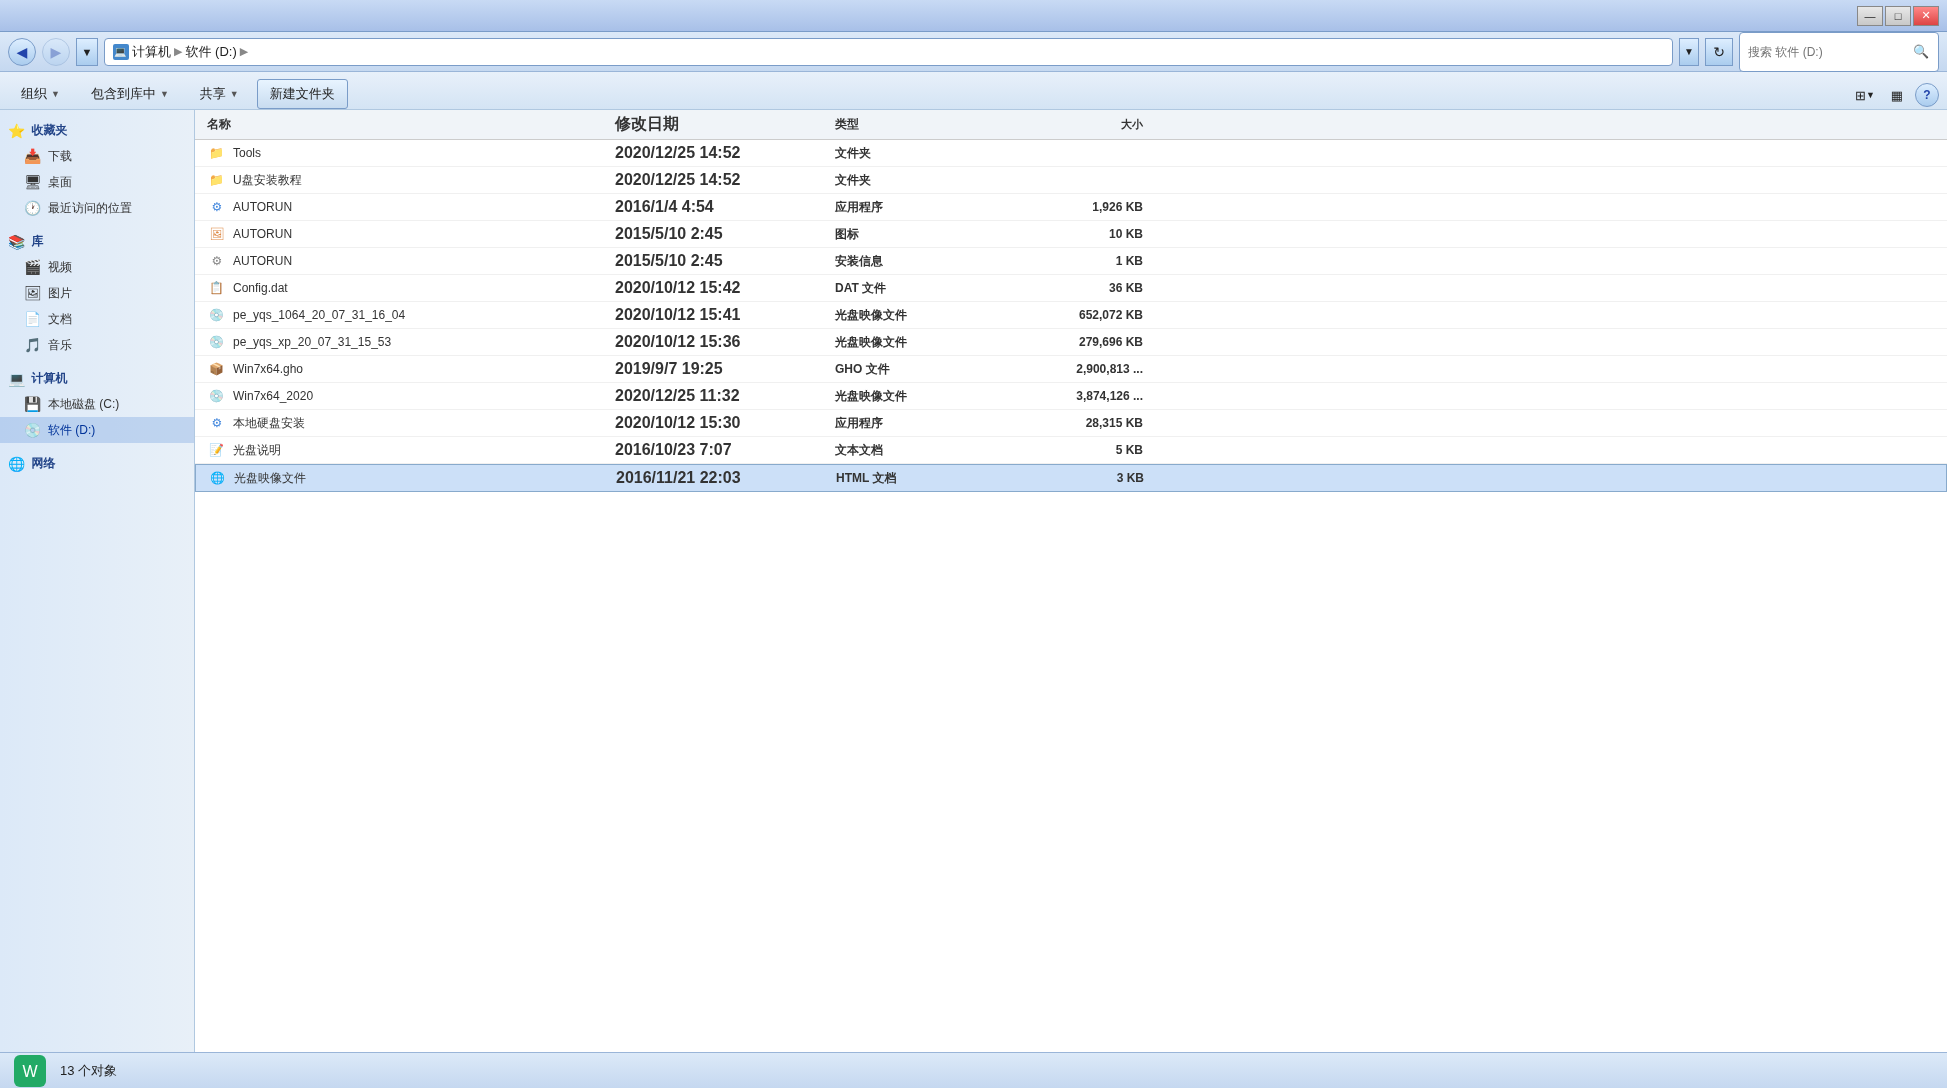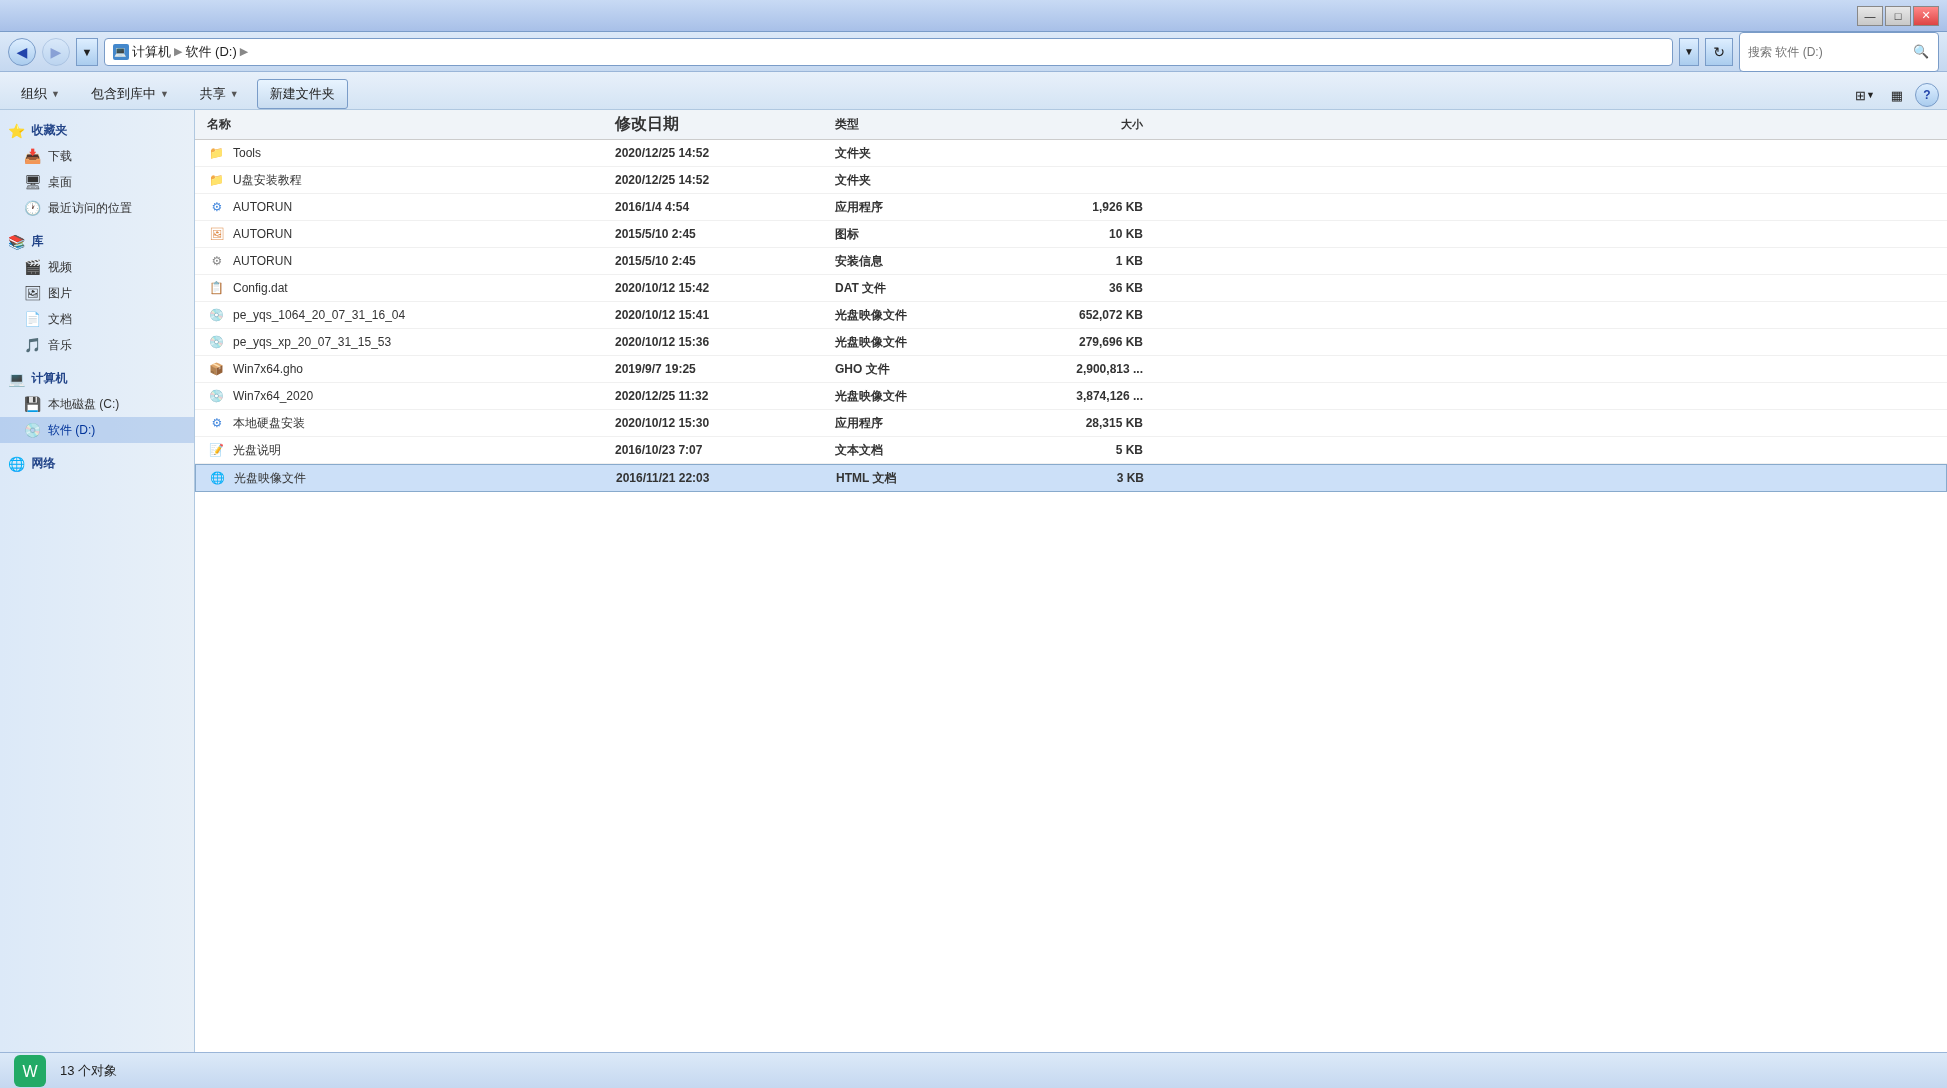--- a/index.html
+++ b/index.html
@@ -296,21 +296,21 @@
       border-bottom: 1px solid #f0f0f0;
       cursor: pointer;
     }
     .file-row.selected { background: #cce0f8; border: 1px solid #88aacc; }
     .file-row .col-name {
       display: flex;
       align-items: center;
       gap: 6px;
       font-weight: normal;
     }
-    .file-row .col-date { font-size: 12px; color: #333; }
+    .file-row .col-date { font-size: 16px; color: #333; }
     .file-row .col-type { font-size: 12px; color: #333; }
     .file-row .col-size { font-size: 12px; color: #333; text-align: right; padding-right: 12px; }
     .file-icon {
       width: 20px;
       height: 20px;
       display: flex;
       align-items: center;
       justify-content: center;
     }
 

